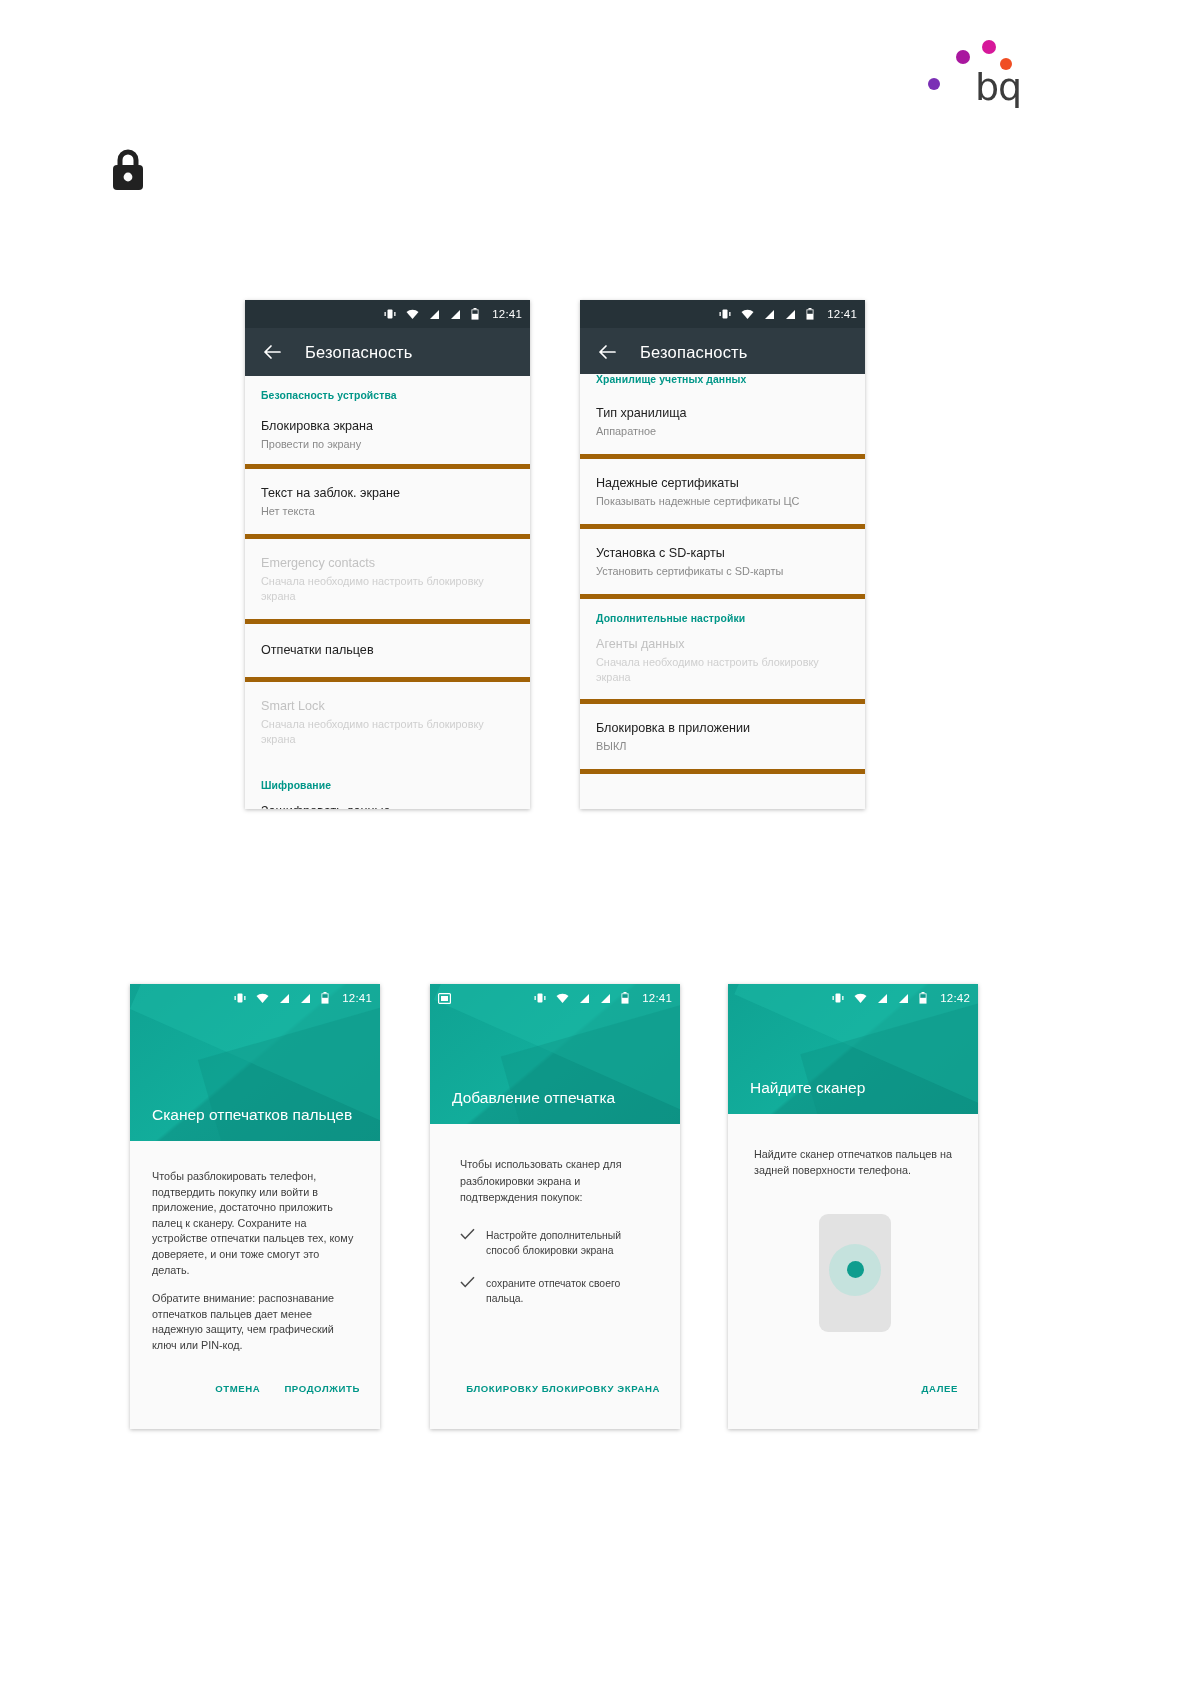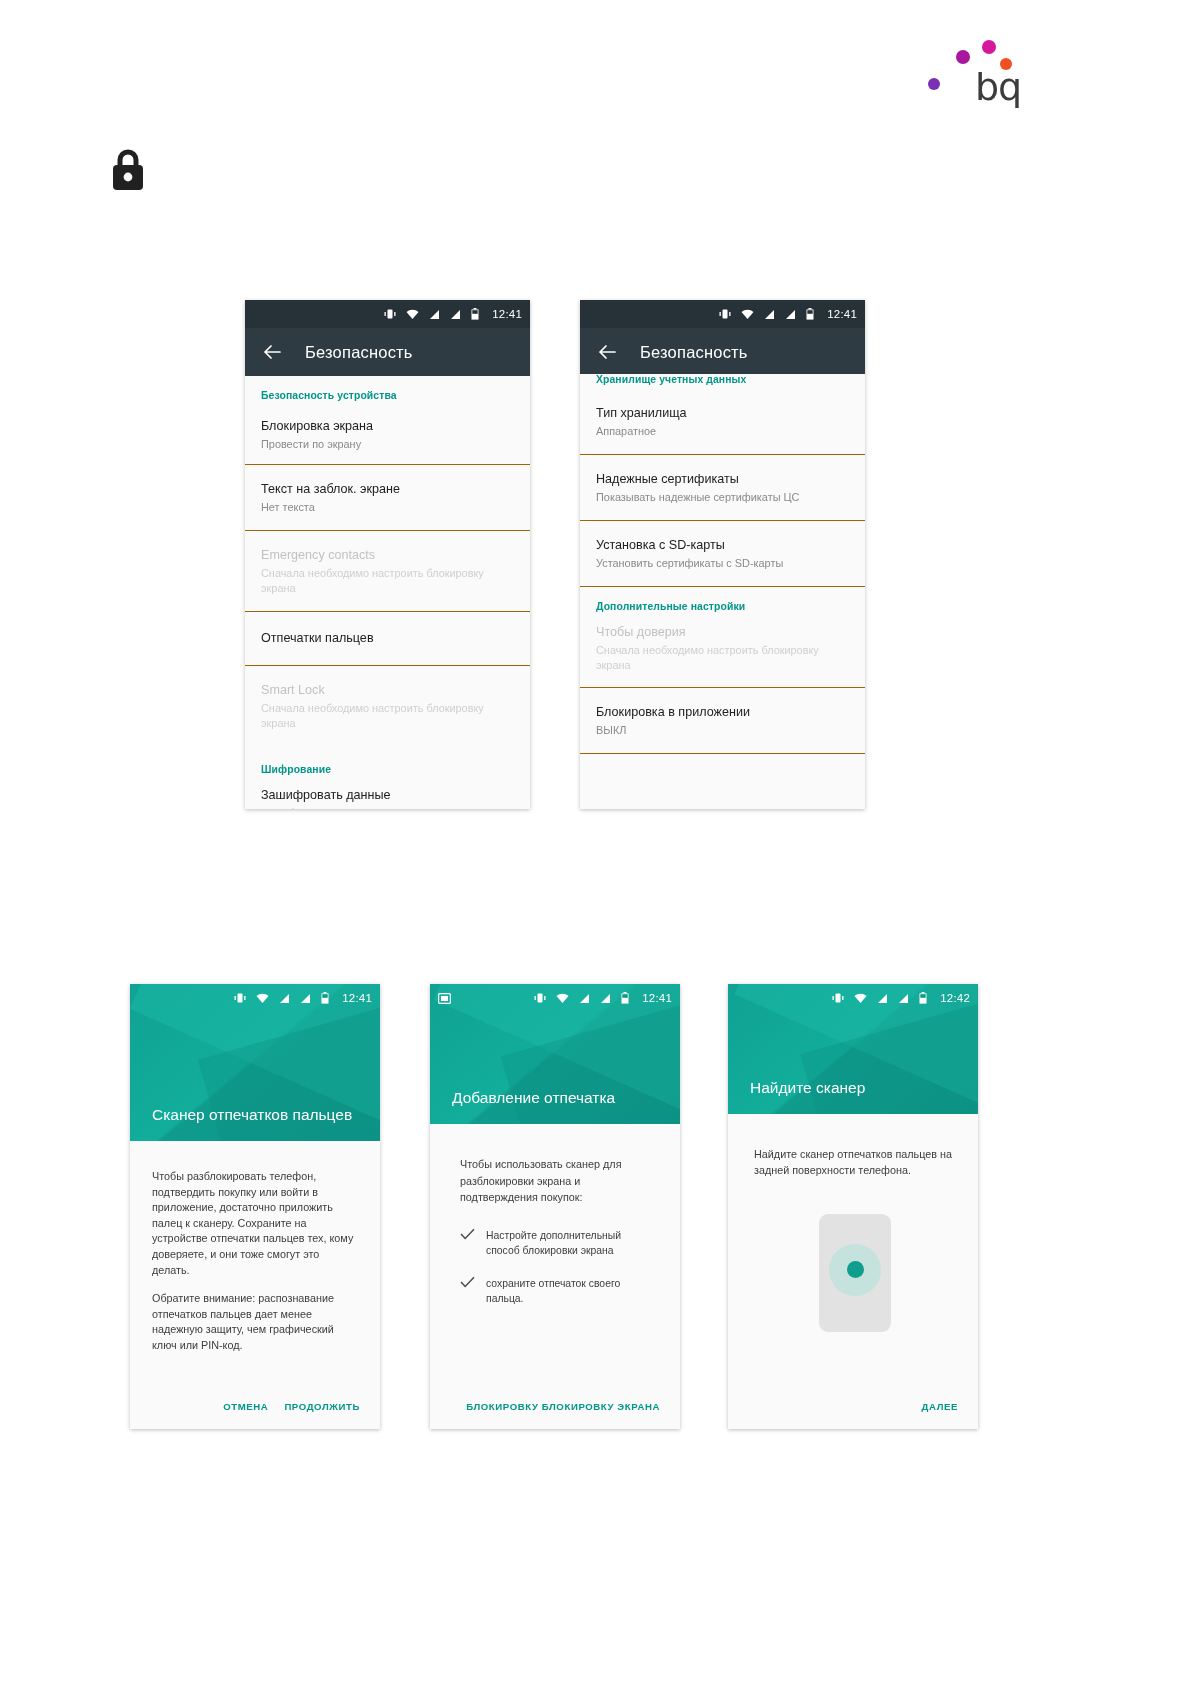--- a/index.html
+++ b/index.html
@@ -47,21 +47,21 @@
   }
   .appbar .arrow{
     width:22px;height:22px;margin-right:22px;flex:0 0 auto;
   }
   .appbar .title{
     color:#ffffff;font-size:16.5px;font-weight:400;letter-spacing:.2px;
   }
 
   .list{background:#fafafa;}
   .row{
-    padding:13px 16px 12px 16px;border-bottom:1px solid #a16207;
+    padding:13px 16px 12px 16px;border-bottom:5px solid #a16207;
     box-sizing:border-box;
   }
   .row.nb{border-bottom:none;}
   .row .t1{font-size:12.6px;color:#212121;line-height:17px;}
   .row .t2{font-size:10.9px;color:#8a8a8a;line-height:15px;margin-top:2px;}
   .row.dis .t1{color:#c2c2c2;}
   .row.dis .t2{color:#cfcfcf;}
   .hdr{
     font-size:10.4px;color:#009688;font-weight:700;
     padding:14px 16px 4px 16px;letter-spacing:.1px;
@@ -88,22 +88,22 @@
     position:absolute;left:22px;bottom:16px;right:16px;
     color:#ffffff;font-size:15.5px;line-height:21px;font-weight:400;
   }
   .ob-body{
     background:#fafafa;padding:18px 22px 0 22px;box-sizing:border-box;
     position:relative;height:100%;
   }
   .ob-p{font-size:10.8px;line-height:15.6px;color:#3d3d3d;margin:10px 0 13px 0;}
   .ob-actions{
     position:absolute;left:0;right:0;bottom:0;height:46px;
-    display:flex;align-items:center;justify-content:flex-end;
-    padding-right:20px;box-sizing:border-box;gap:16px;
+    display:flex;align-items:flex-start;justify-content:flex-end;
+    padding-right:20px;box-sizing:border-box;gap:24px;
   }
   .ob-btn{
     color:#009688;font-size:9.6px;font-weight:700;letter-spacing:.6px;
   }
   .chk-list{margin-top:22px;}
   .chk-item{display:flex;align-items:flex-start;margin-bottom:18px;}
   .chk-item .mark{
     width:26px;flex:0 0 26px;color:#4a4a4a;font-size:14px;line-height:15px;
   }
   .chk-item .ctext{font-size:10.4px;line-height:15px;color:#3d3d3d;}
@@ -248,21 +248,21 @@
     <div class="row" style="padding-top:16px;padding-bottom:15px;">
       <div class="t1">Надежные сертификаты</div>
       <div class="t2">Показывать надежные сертификаты ЦС</div>
     </div>
     <div class="row" style="padding-top:16px;padding-bottom:15px;">
       <div class="t1">Установка с SD-карты</div>
       <div class="t2">Установить сертификаты с SD-карты</div>
     </div>
     <div class="hdr" style="padding-top:14px;">Дополнительные настройки</div>
     <div class="row dis" style="padding-top:8px;padding-bottom:14px;">
-      <div class="t1">Чтобы доверия</div>
+      <div class="t1">Агенты данных</div>
       <div class="t2" style="max-width:240px;">Сначала необходимо настроить блокировку экрана</div>
     </div>
     <div class="row" style="padding-top:16px;padding-bottom:15px;">
       <div class="t1">Блокировка в приложении</div>
       <div class="t2">ВЫКЛ</div>
     </div>
 
   </div>
 </div>
 

